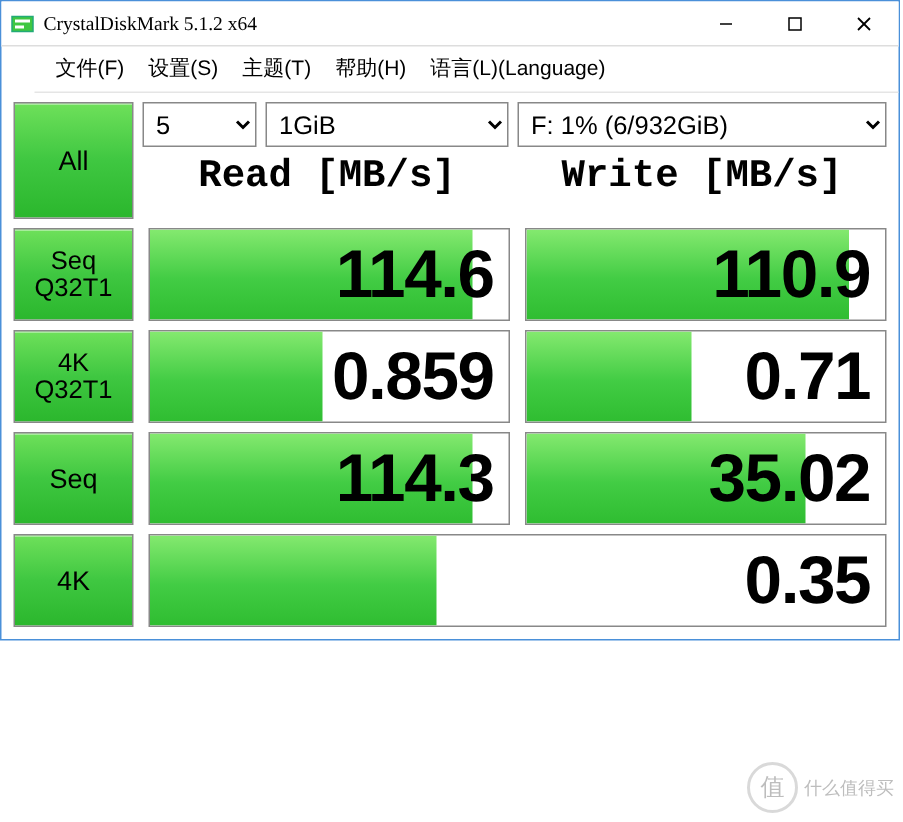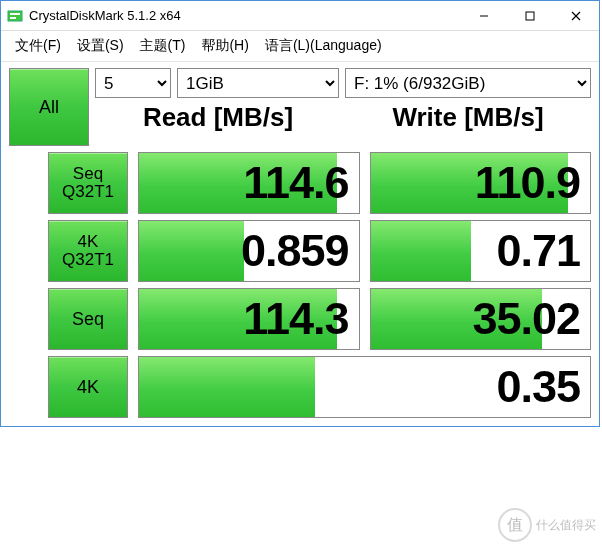--- a/index.html
+++ b/index.html
@@ -9,35 +9,37 @@
     width: 602px;
     height: 548px;
     overflow: hidden;
   }
   .window { border: 1px solid #4a90d9; width: 600px; }
   .titlebar {
     display: flex; align-items: center;
     height: 30px; background: #fff;
     border-bottom: 1px solid #ddd;
     padding-left: 6px;
+    font-family: Liberation Serif, serif;
   }
   .titlebar .appicon {
     width: 16px; height: 16px; margin-right: 6px;
     display: inline-block;
   }
   .titlebar .title { font-size: 13px; flex: 1; color: #000; }
   .winbtn {
     width: 46px; height: 30px; display: flex;
     align-items: center; justify-content: center;
     font-size: 14px; color: #333;
   }
   .menubar {
     display: flex; gap: 4px; padding: 4px 8px;
     font-size: 14px; color: #000;
     border-bottom: 1px solid #e5e5e5;
+    margin-left: 22px;
   }
   .menuitem { padding: 2px 6px; }
   .content { padding: 6px 8px 8px 8px; }
   .controls-row {
     display: flex; gap: 6px; align-items: stretch;
     margin-bottom: 2px;
   }
   .tbtn {
     width: 80px; height: 48px;
     background: linear-gradient(to bottom, #6ee05a 0%, #3fc741 50%, #2bb72d 100%);
@@ -53,28 +55,29 @@
     border: 1px solid #888; background: #fff;
     font-size: 17px; padding: 2px 4px;
     height: 30px;
   }
   .sel-runs  { width: 76px; }
   .sel-size  { width: 162px; }
   .sel-drive { flex: 1; }
   .header-row {
     display: flex; gap: 4px; align-items: center;
     margin-top: 2px;
+    font-family: Liberation Mono, monospace;
   }
   .colhead {
     flex: 1; text-align: center;
     font-weight: 700; font-size: 26px;
     padding: 2px 0 6px 0; color: #000;
   }
   .data-row {
-    display: flex; gap: 10px; margin-top: 6px; margin-left: 39px;
+    display: flex; gap: 10px; margin-top: 6px;
   }
   .cell {
     flex: 1; height: 62px;
     border: 1px solid #888;
     position: relative;
     display: flex; align-items: center; justify-content: flex-end;
     padding-right: 10px;
     font-size: 45px; font-weight: 700;
     font-family: Arial, sans-serif;
     color: #000;

